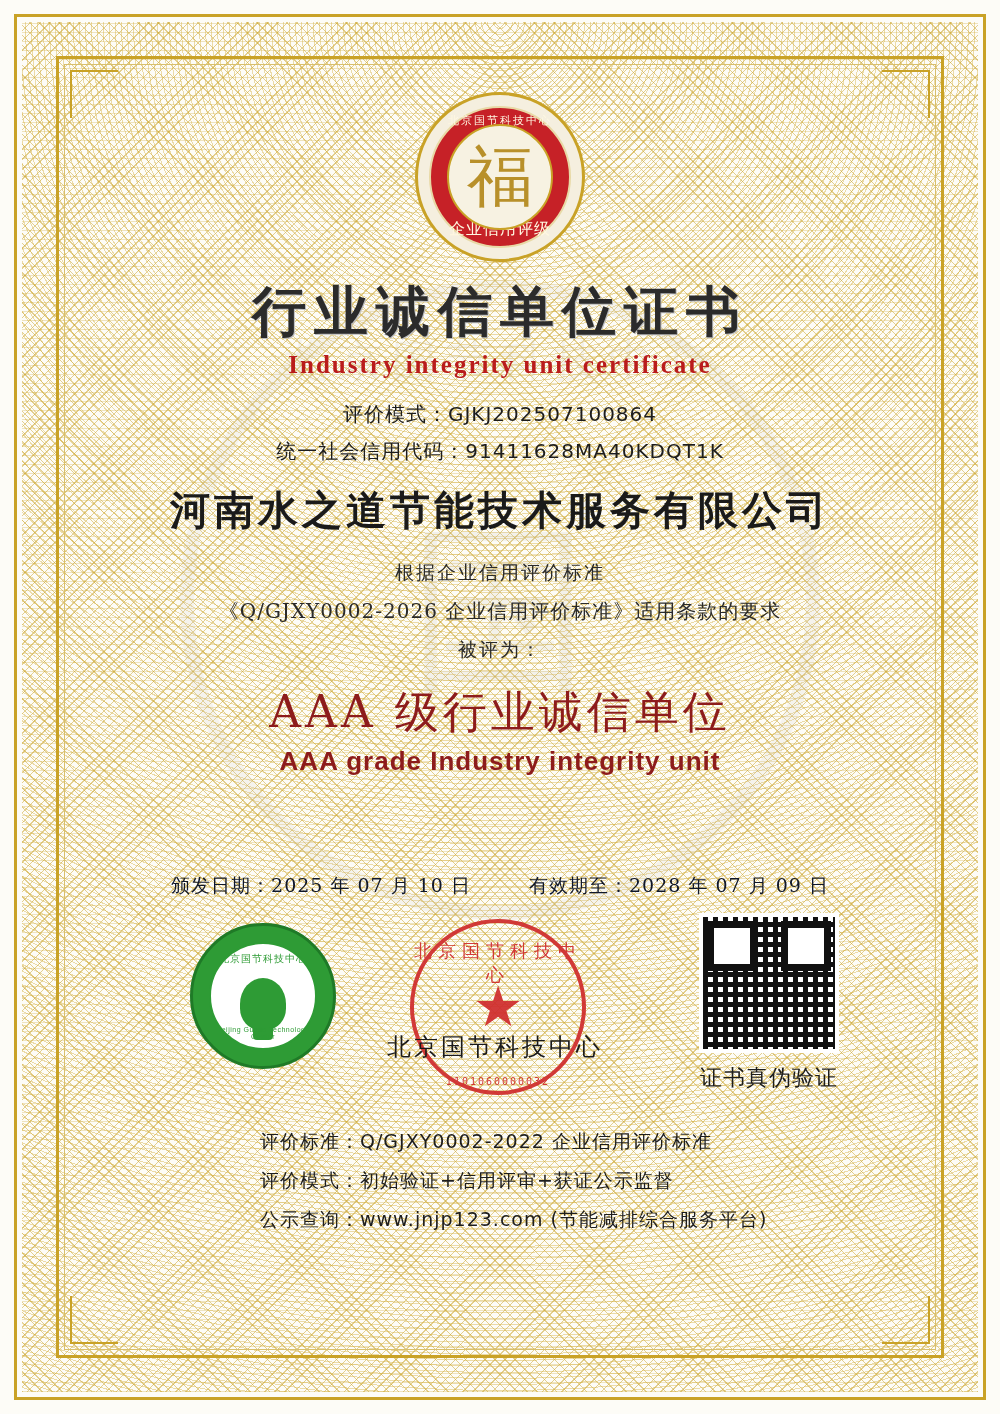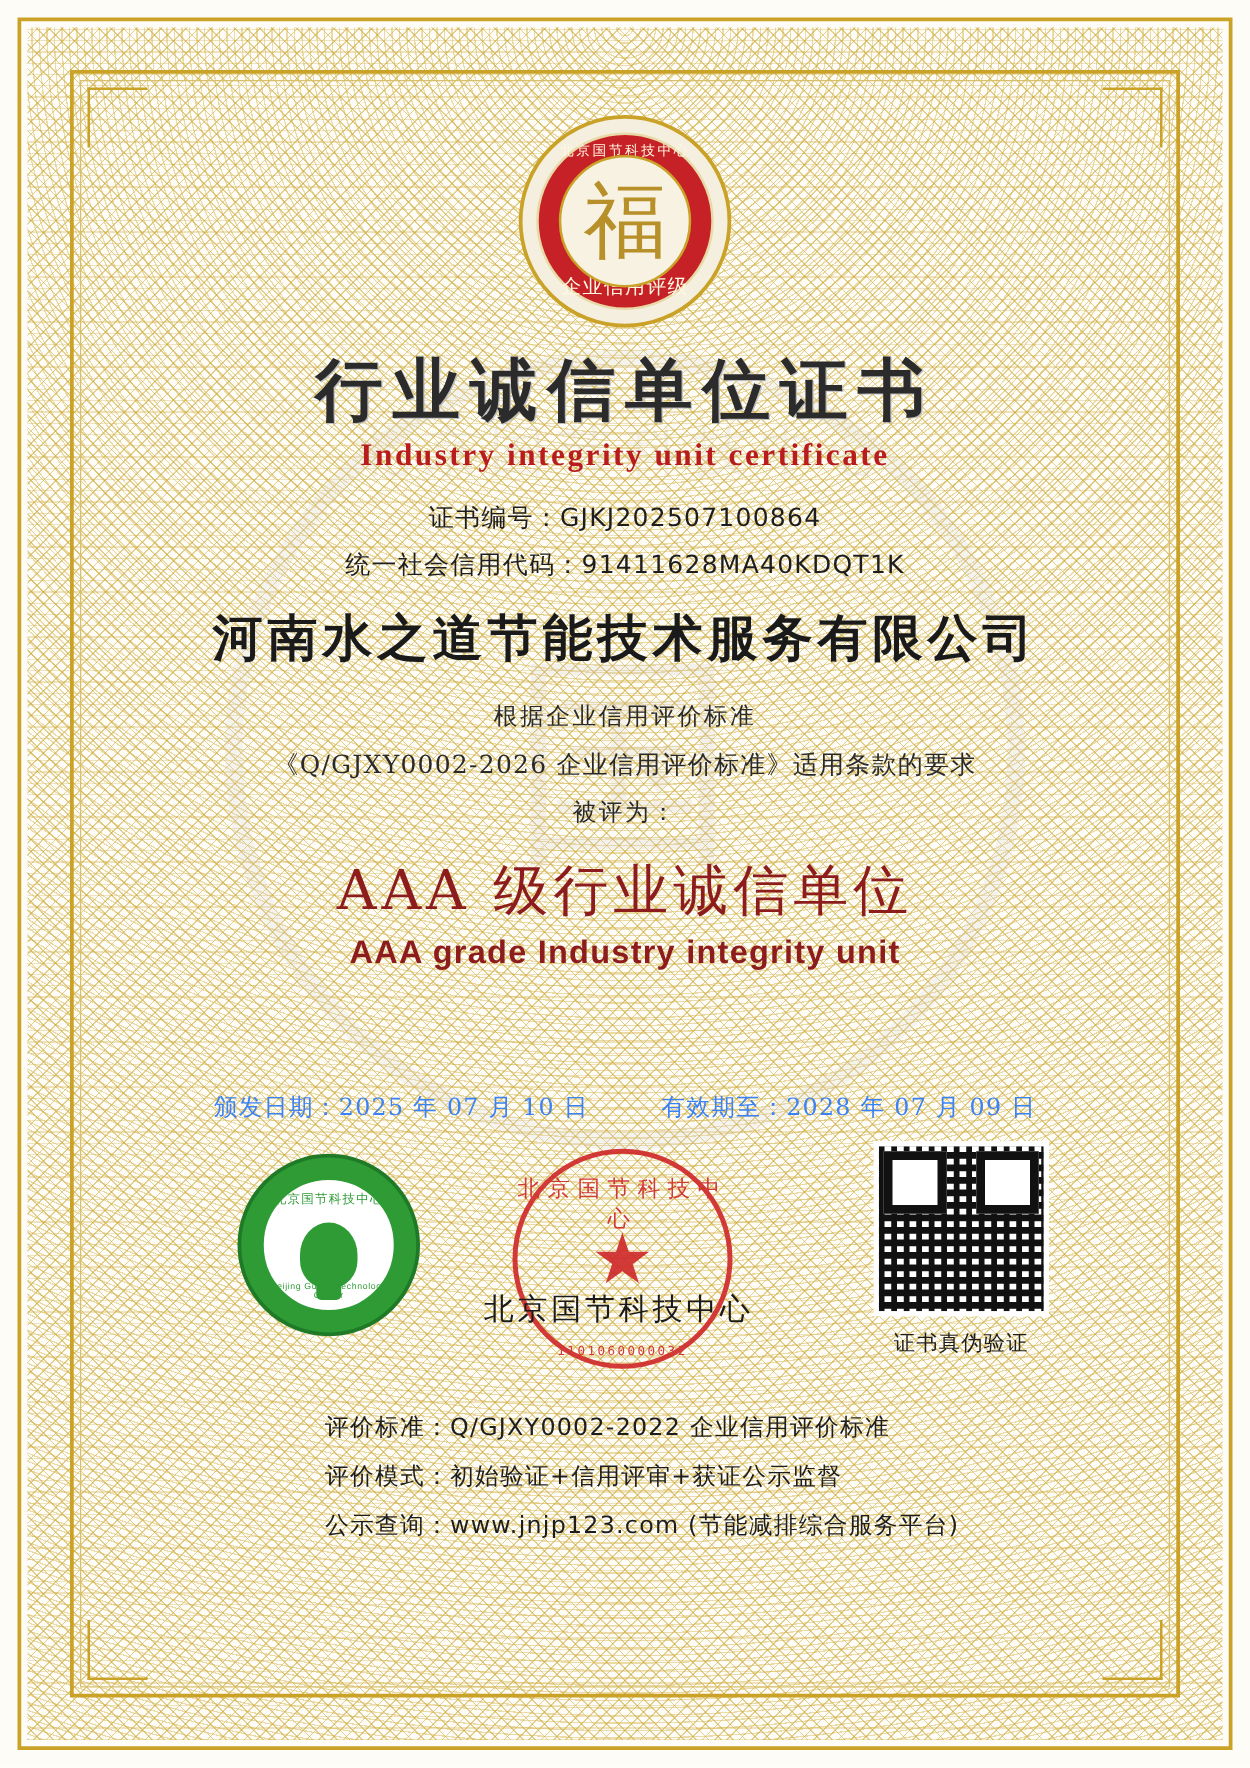--- a/index.html
+++ b/index.html
@@ -266,21 +266,21 @@
     margin-bottom: 10px;
   }
 
   .dates {
     display: flex;
     justify-content: center;
     gap: 58px;
     margin-top: 96px;
     font-family: "DejaVu Serif", serif;
     font-size: 19px;
-    color: #3b82f6;
+    color: #0f172a;
     letter-spacing: 1px;
   }
 
   
   .seal-row {
     position: relative;
     height: 200px;
     margin-top: 14px;
   }
 
@@ -419,21 +419,21 @@
     width: 36px; height: 36px;
     border: 7px solid #111;
     background: #fff;
     box-shadow: inset 0 0 0 6px #fff;
   }
   .qr-code::before { left: 4px; top: 4px; }
   .qr-code::after { right: 4px; top: 4px; }
   .qr-caption {
     margin-top: 10px;
     font-family: "DejaVu Sans", sans-serif;
-    font-size: 17px;
+    font-size: 22px;
     color: #1d1d1d;
     letter-spacing: 1px;
   }
 
   
   .footer {
     margin-top: 16px;
     text-align: left;
     padding-left: 180px;
   }
@@ -473,21 +473,21 @@
       <div class="e-top-text">北京国节科技中心</div>
       <div class="e-bottom-text">企业信用评级</div>
       <div class="e-inner">
         <span class="e-char">福</span>
       </div>
     </div>
 
     <div class="title-cn">行业诚信单位证书</div>
     <div class="title-en">Industry integrity unit certificate</div>
 
-    <div class="line-cert-no">证书编号：GJKJ202507100864</div>
+    <div class="line-cert-no">评价模式：GJKJ202507100864</div>
     <div class="line-credit-code">统一社会信用代码：91411628MA40KDQT1K</div>
 
     <div class="company-name">河南水之道节能技术服务有限公司</div>
 
     <div class="basis-line">根据企业信用评价标准</div>
     <div class="standard-line">《Q/GJXY0002-2026 企业信用评价标准》适用条款的要求</div>
     <div class="rated-as">被评为：</div>
 
     <div class="grade-cn">AAA 级行业诚信单位</div>
     <div class="grade-en">AAA grade Industry integrity unit</div>

